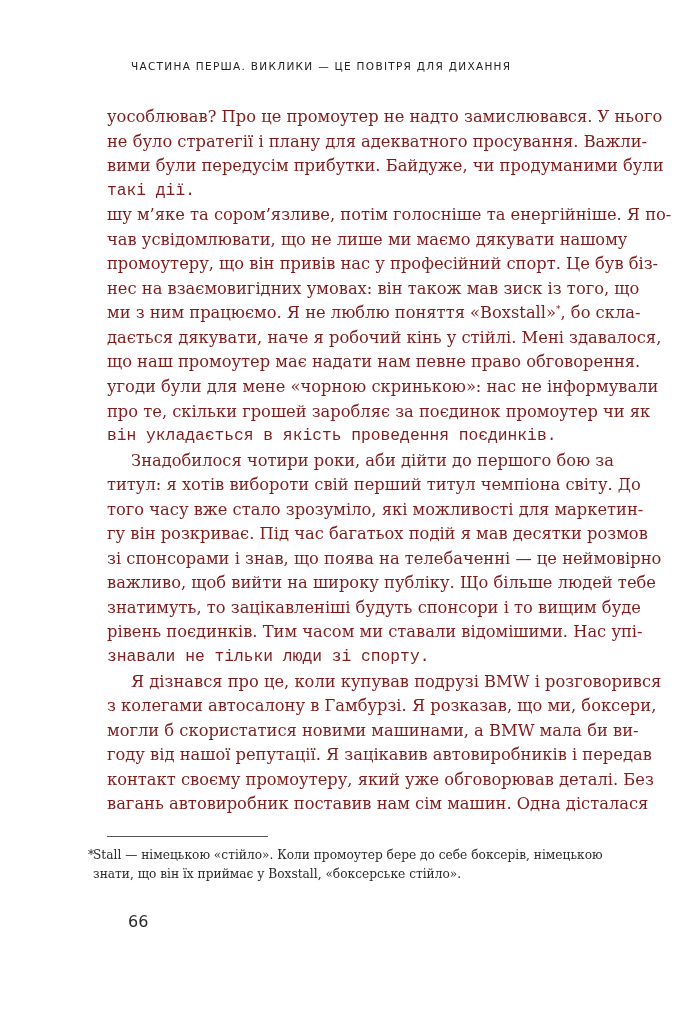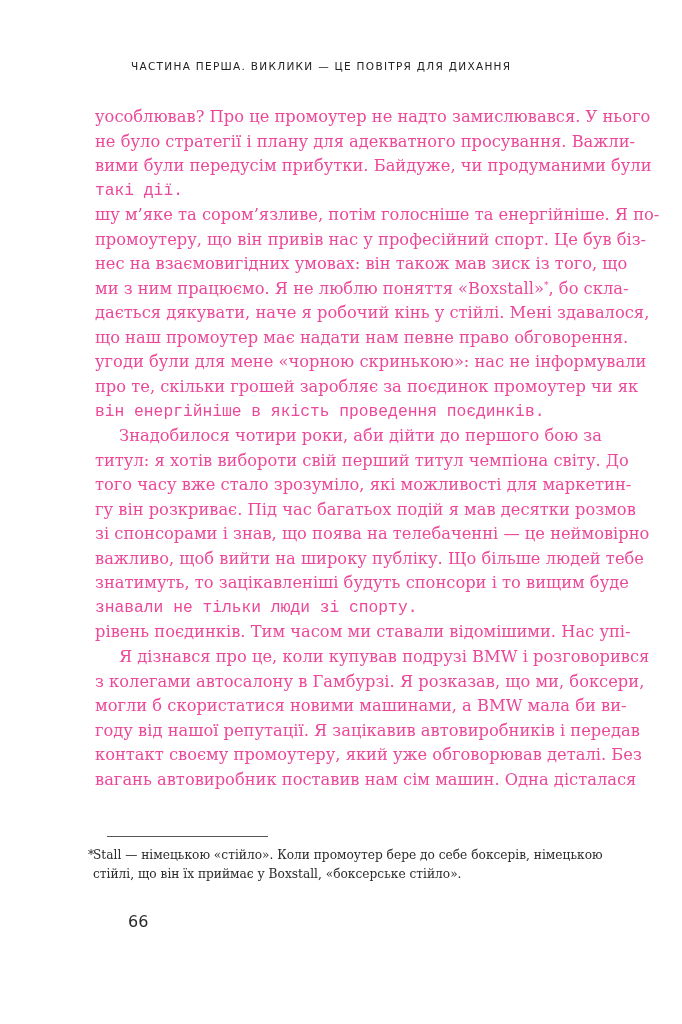--- a/index.html
+++ b/index.html
@@ -31,27 +31,27 @@
       color: #222222;
       white-space: nowrap;
       font-variant: small-caps;
     }
     .running-head .rh-inner {
       text-transform: uppercase;
       font-size: 10.5px;
     }
     .body-text {
       position: absolute;
-      left: 95px;
+      left: 107px;
       top: 105px;
       width: 494px;
       font-family: "DejaVu Serif", serif;
       font-size: 16.3px;
       line-height: 24.55px;
-      color: #ec4899;
+      color: #7f1d1d;
     }
     .para {
       margin: 0;
       text-align: justify;
       text-align-last: left;
     }
     .para .line {
       display: block;
       text-align: justify;
       text-align-last: justify;
@@ -129,58 +129,59 @@
 
     <div class="para">
       <span class="line">уособлював? Про це промоутер не надто замислювався. У нього</span>
       <span class="line">не було стратегії і плану для адекватного просування. Важли-</span>
       <span class="line">вими були передусім прибутки. Байдуже, чи продуманими були</span>
       <span class="line last">такі дії.</span>
     </div>
 
     <div class="para">
       <span class="line">шу м’яке та сором’язливе, потім голосніше та енергійніше. Я по-</span>
+      <span class="line">чав усвідомлювати, що не лише ми маємо дякувати нашому</span>
       <span class="line">промоутеру, що він привів нас у професійний спорт. Це був біз-</span>
       <span class="line">нес на взаємовигідних умовах: він також мав зиск із того, що</span>
       <span class="line"><span>ми з ним працюємо. Я не люблю поняття «Boxstall»</span><sup class="fn-mark">*</sup><span>, бо скла-</span></span>
       <span class="line">дається дякувати, наче я робочий кінь у стійлі. Мені здавалося,</span>
       <span class="line">що наш промоутер має надати нам певне право обговорення.</span>
       <span class="line">угоди були для мене «чорною скринькою»: нас не інформували</span>
       <span class="line">про те, скільки грошей заробляє за поєдинок промоутер чи як</span>
-      <span class="line last">він енергійніше в якість проведення поєдинків.</span>
+      <span class="line last">він укладається в якість проведення поєдинків.</span>
     </div>
 
     <div class="para">
       <span class="line indent">Знадобилося чотири роки, аби дійти до першого бою за</span>
       <span class="line">титул: я хотів вибороти свій перший титул чемпіона світу. До</span>
       <span class="line">того часу вже стало зрозуміло, які можливості для маркетин-</span>
       <span class="line">гу він розкриває. Під час багатьох подій я мав десятки розмов</span>
       <span class="line">зі спонсорами і знав, що поява на телебаченні — це неймовірно</span>
       <span class="line">важливо, щоб вийти на широку публіку. Що більше людей тебе</span>
       <span class="line">знатимуть, то зацікавленіші будуть спонсори і то вищим буде</span>
+      <span class="line">рівень поєдинків. Тим часом ми ставали відомішими. Нас упі-</span>
       <span class="line last">знавали не тільки люди зі спорту.</span>
-      <span class="line">рівень поєдинків. Тим часом ми ставали відомішими. Нас упі-</span>
     </div>
 
     <div class="para">
       <span class="line indent">Я дізнався про це, коли купував подрузі BMW і розговорився</span>
       <span class="line">з колегами автосалону в Гамбурзі. Я розказав, що ми, боксери,</span>
       <span class="line">могли б скористатися новими машинами, а BMW мала би ви-</span>
       <span class="line">году від нашої репутації. Я зацікавив автовиробників і передав</span>
       <span class="line">контакт своєму промоутеру, який уже обговорював деталі. Без</span>
       <span class="line">вагань автовиробник поставив нам сім машин. Одна дісталася</span>
     </div>
 
   </div>
 
   <div class="footnote-rule"></div>
 
   <div class="footnote">
     <span class="fn-star">*</span>
     <div class="fn-body">
       <span class="fn-line">Stall — німецькою «стійло». Коли промоутер бере до себе боксерів, німецькою</span>
-      <span class="fn-line last">стійлі, що він їх приймає у Boxstall, «боксерське стійло».</span>
+      <span class="fn-line last">знати, що він їх приймає у Boxstall, «боксерське стійло».</span>
     </div>
   </div>
 
   <div class="page-number">66</div>
 
 </div>
 
 </body></html>

